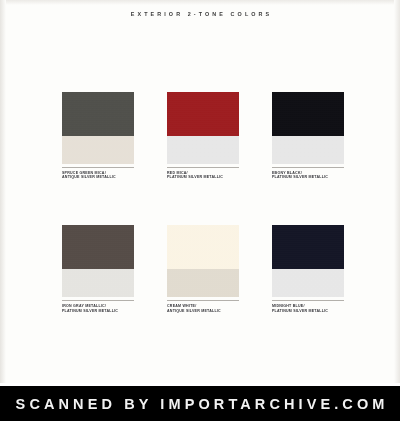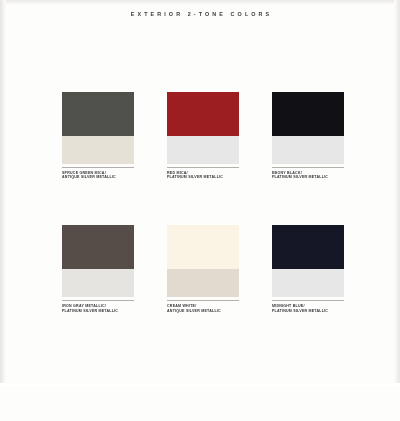--- a/index.html
+++ b/index.html
@@ -233,14 +233,17 @@
       <div class="rule"></div>
       <div class="caption">
         <div>MIDNIGHT BLUE/</div>
         <div>PLATINUM SILVER METALLIC</div>
       </div>
     </div>
 
   </div>
 
   <div class="footer-gap"></div>
+  <div class="footer" style="background: rgb(0, 0, 0);">
+    <span class="footer-text" style="color: rgb(242, 242, 242);">SCANNED BY IMPORTARCHIVE.COM</span>
+  </div>
 
 </div>
 
 </body></html>

